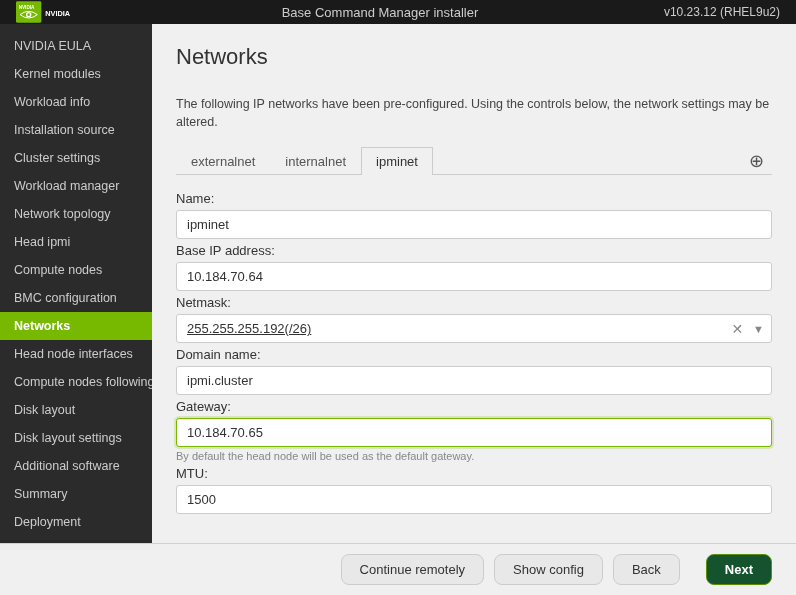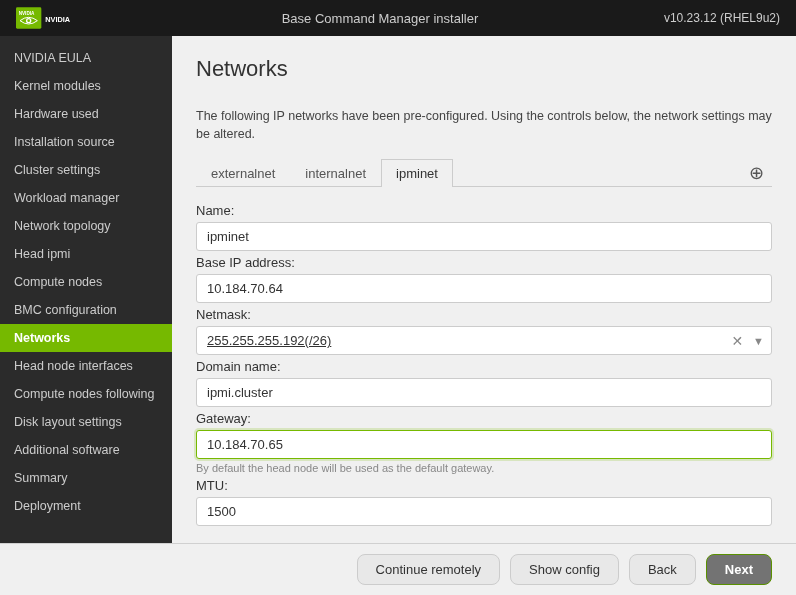--- a/index.html
+++ b/index.html
@@ -5,21 +5,21 @@
     * { box-sizing: border-box; margin: 0; padding: 0; }
     body { font-family: 'Segoe UI', Arial, sans-serif; font-size: 13px; background: #2b2b2b; width: 796px; height: 595px; overflow: hidden; display: flex; flex-direction: column; }
 
     
     .topbar {
       background: #1a1a1a;
       display: flex;
       align-items: center;
       justify-content: space-between;
       padding: 0 16px;
-      height: 36px;
+      height: 24px;
       flex-shrink: 0;
     }
     .topbar-logo {
       display: flex;
       align-items: center;
       gap: 8px;
     }
     .nvidia-logo {
       width: 80px;
       height: 22px;
@@ -36,21 +36,21 @@
 
     
     .main-layout {
       display: flex;
       flex: 1;
       overflow: hidden;
     }
 
     
     .sidebar {
-      width: 172px;
+      width: 152px;
       background: #2b2b2b;
       flex-shrink: 0;
       overflow-y: auto;
       padding: 8px 0;
     }
     .sidebar-item {
       padding: 7px 14px;
       color: #ccc;
       cursor: pointer;
       font-size: 12.5px;
@@ -194,24 +194,25 @@
     .btn {
       padding: 7px 18px;
       border-radius: 8px;
       font-size: 13px;
       cursor: pointer;
       border: 1px solid #ccc;
       background: #e8e8e8;
       color: #333;
     }
     .btn-primary {
-      background: #737373;
+      background: #14532d;
       border-color: #5a9000;
       color: #fff;
       font-weight: 600;
+      margin-left: 16px;
     }
   </style>
 </head>
 <body>
 
 <div class="topbar">
   <div class="topbar-logo">
 
     <svg class="nvidia-logo" viewBox="0 0 120 32" xmlns="http://www.w3.org/2000/svg">
 
@@ -226,31 +227,32 @@
   </div>
   <span class="topbar-title">Base Command Manager installer</span>
   <span class="topbar-version">v10.23.12 (RHEL9u2)</span>
 </div>
 
 <div class="main-layout">
 
   <div class="sidebar">
     <div class="sidebar-item">NVIDIA EULA</div>
     <div class="sidebar-item">Kernel modules</div>
-    <div class="sidebar-item">Hardware used</div>
+    <div class="sidebar-item">Workload info</div>
     <div class="sidebar-item">Installation source</div>
     <div class="sidebar-item">Cluster settings</div>
     <div class="sidebar-item">Workload manager</div>
     <div class="sidebar-item">Network topology</div>
     <div class="sidebar-item">Head ipmi</div>
     <div class="sidebar-item">Compute nodes</div>
     <div class="sidebar-item">BMC configuration</div>
     <div class="sidebar-item active">Networks</div>
     <div class="sidebar-item">Head node interfaces</div>
     <div class="sidebar-item">Compute nodes following</div>
+    <div class="sidebar-item">Disk layout</div>
     <div class="sidebar-item">Disk layout settings</div>
     <div class="sidebar-item">Additional software</div>
     <div class="sidebar-item">Summary</div>
     <div class="sidebar-item">Deployment</div>
   </div>
 
   <div class="content">
     <h1 class="page-title">Networks</h1>
     <p class="page-description">The following IP networks have been pre-configured. Using the controls below, the network settings may be altered.</p>
 

